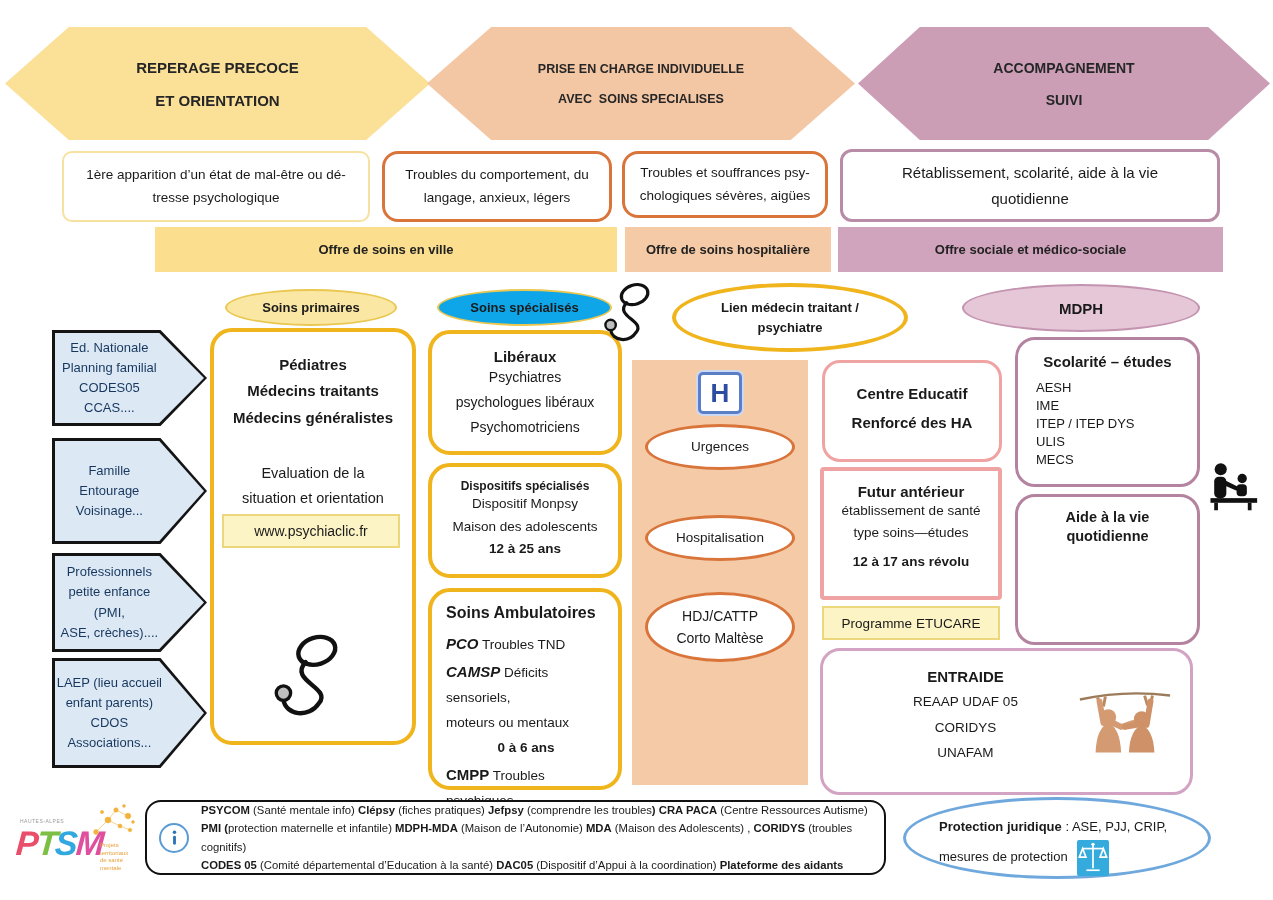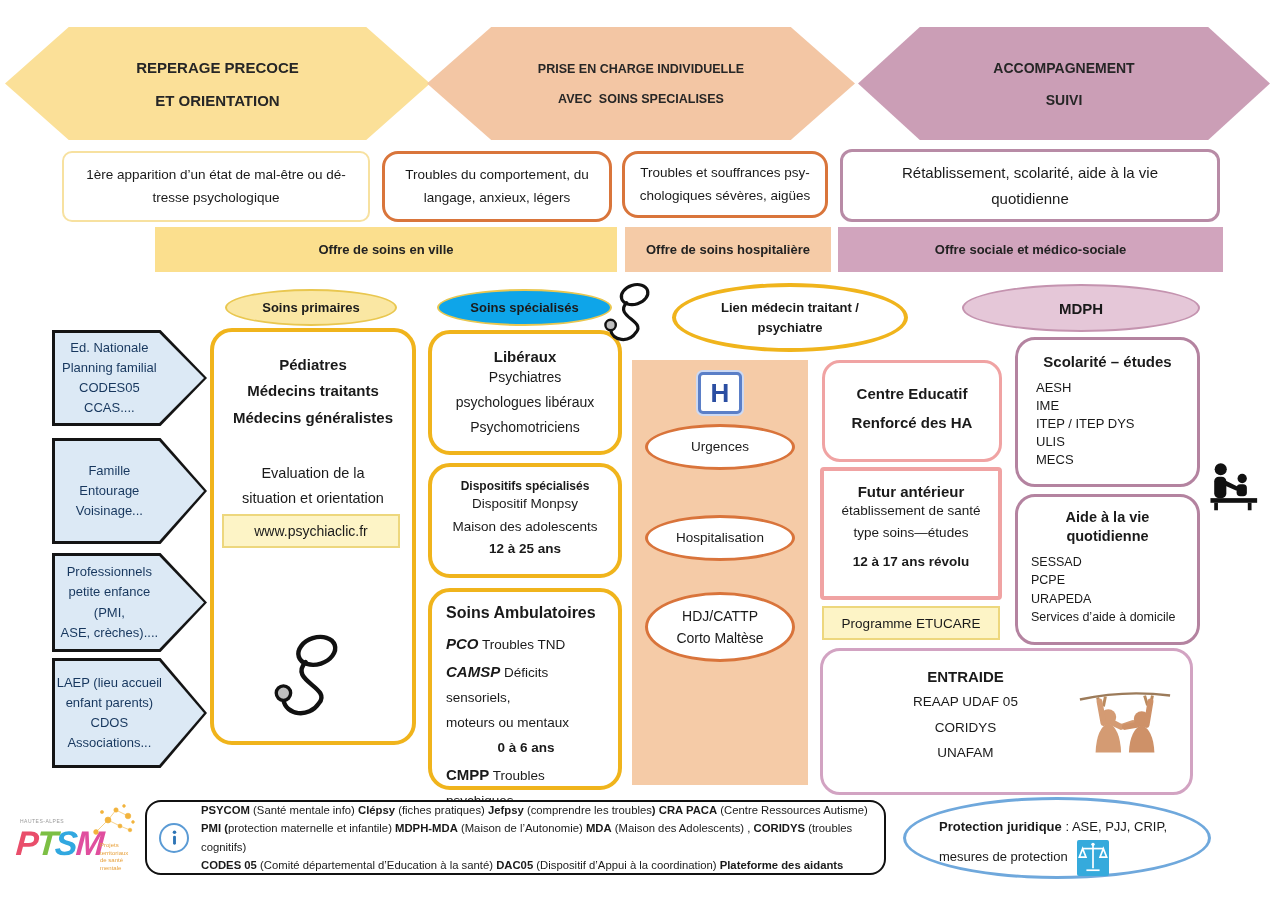--- a/index.html
+++ b/index.html
@@ -327,26 +327,20 @@
       <rect x="12" y="44" width="4" height="8"></rect>
       <rect x="48" y="44" width="4" height="8"></rect>
     </svg>
   </div>
 
   <div class="abs mauvebox aide">
     <div class="ttl">
       <div>Aide à la vie</div>
       <div>quotidienne</div>
     </div>
-    <div class="items">
-      <div>SESSAD</div>
-      <div>PCPE</div>
-      <div>URAPEDA</div>
-      <div>Services d’aide à domicile</div>
-    </div>
   </div>
 
   <div class="abs logo">
     <div class="region">HAUTES-ALPES</div>
     <div class="letters">
       <span class="lP">P</span><span class="lT">T</span><span class="lS">S</span><span class="lM">M</span>
     </div>
     <div class="tag">
       <div>Projets</div>
       <div>territoriaux</div>

